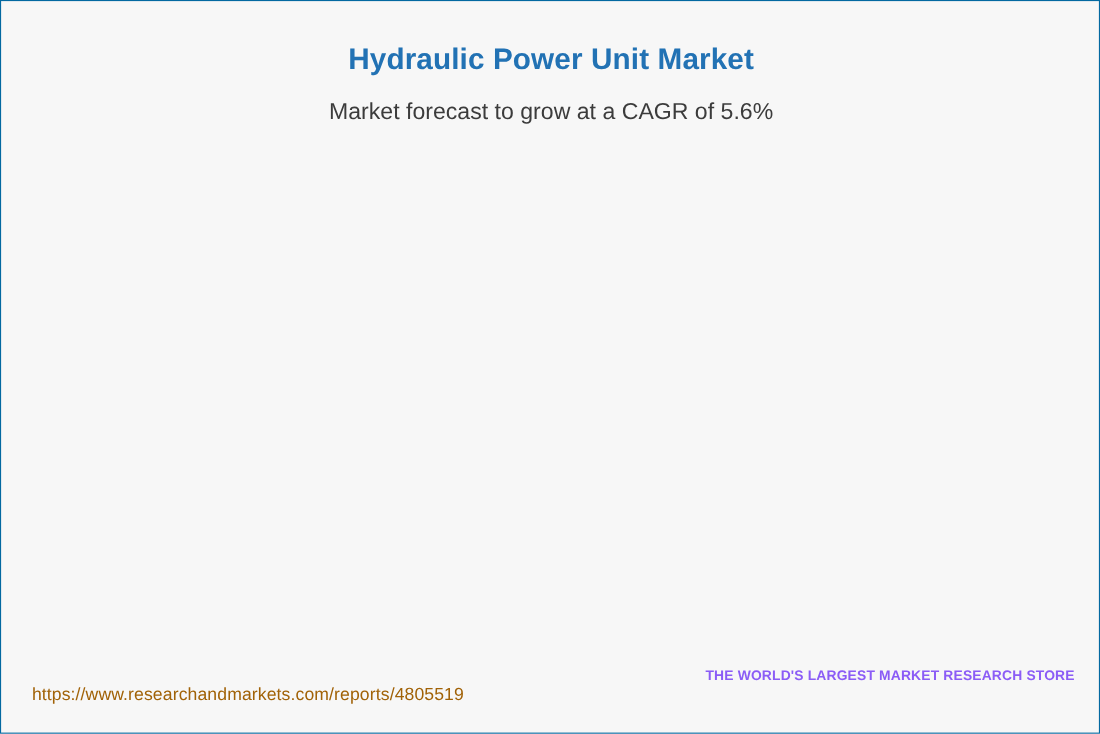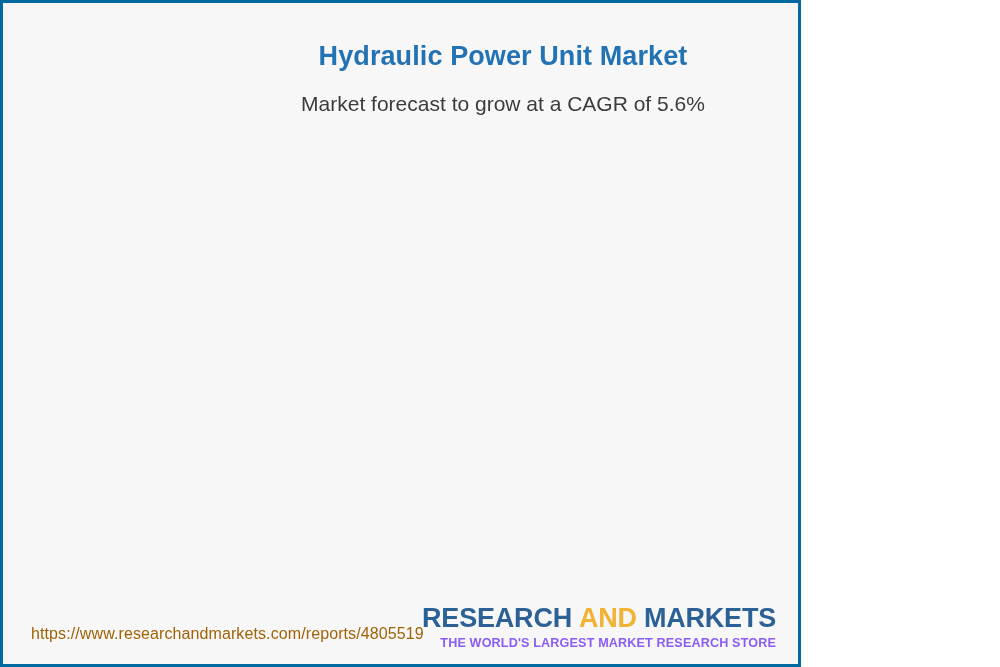--- a/index.html
+++ b/index.html
@@ -9,25 +9,25 @@
   body {
     width: 1000px;
     height: 667px;
     font-family: "Liberation Sans", sans-serif;
     background: #ffffff;
     overflow: hidden;
   }
 
   #card {
     position: relative;
-    width: 801px;
+    width: 1000px;
     height: 667px;
     box-sizing: border-box;
     background: #f7f7f7;
-    border: 3px solid #0369a1;
+    border: 1px solid #0369a1;
     overflow: hidden;
   }
 
   
   #chart-title {
     position: absolute;
     left: 0;
     top: 38px;
     width: 1000px;
     text-align: center;
@@ -125,17 +125,16 @@
       
 
       
     </div>
 
   </div>
 
   <div id="footer-url">https://www.researchandmarkets.com/reports/4805519</div>
 
   <div id="logo">
-    <div id="logo-wordmark"><span class="logo-blue">RESEARCH</span><span class="logo-gold" style="padding:0 7px;">AND</span><span class="logo-blue">MARKETS</span></div>
     <div id="logo-tagline">THE WORLD'S LARGEST MARKET RESEARCH STORE</div>
   </div>
 
 </div>
 
 </body></html>

